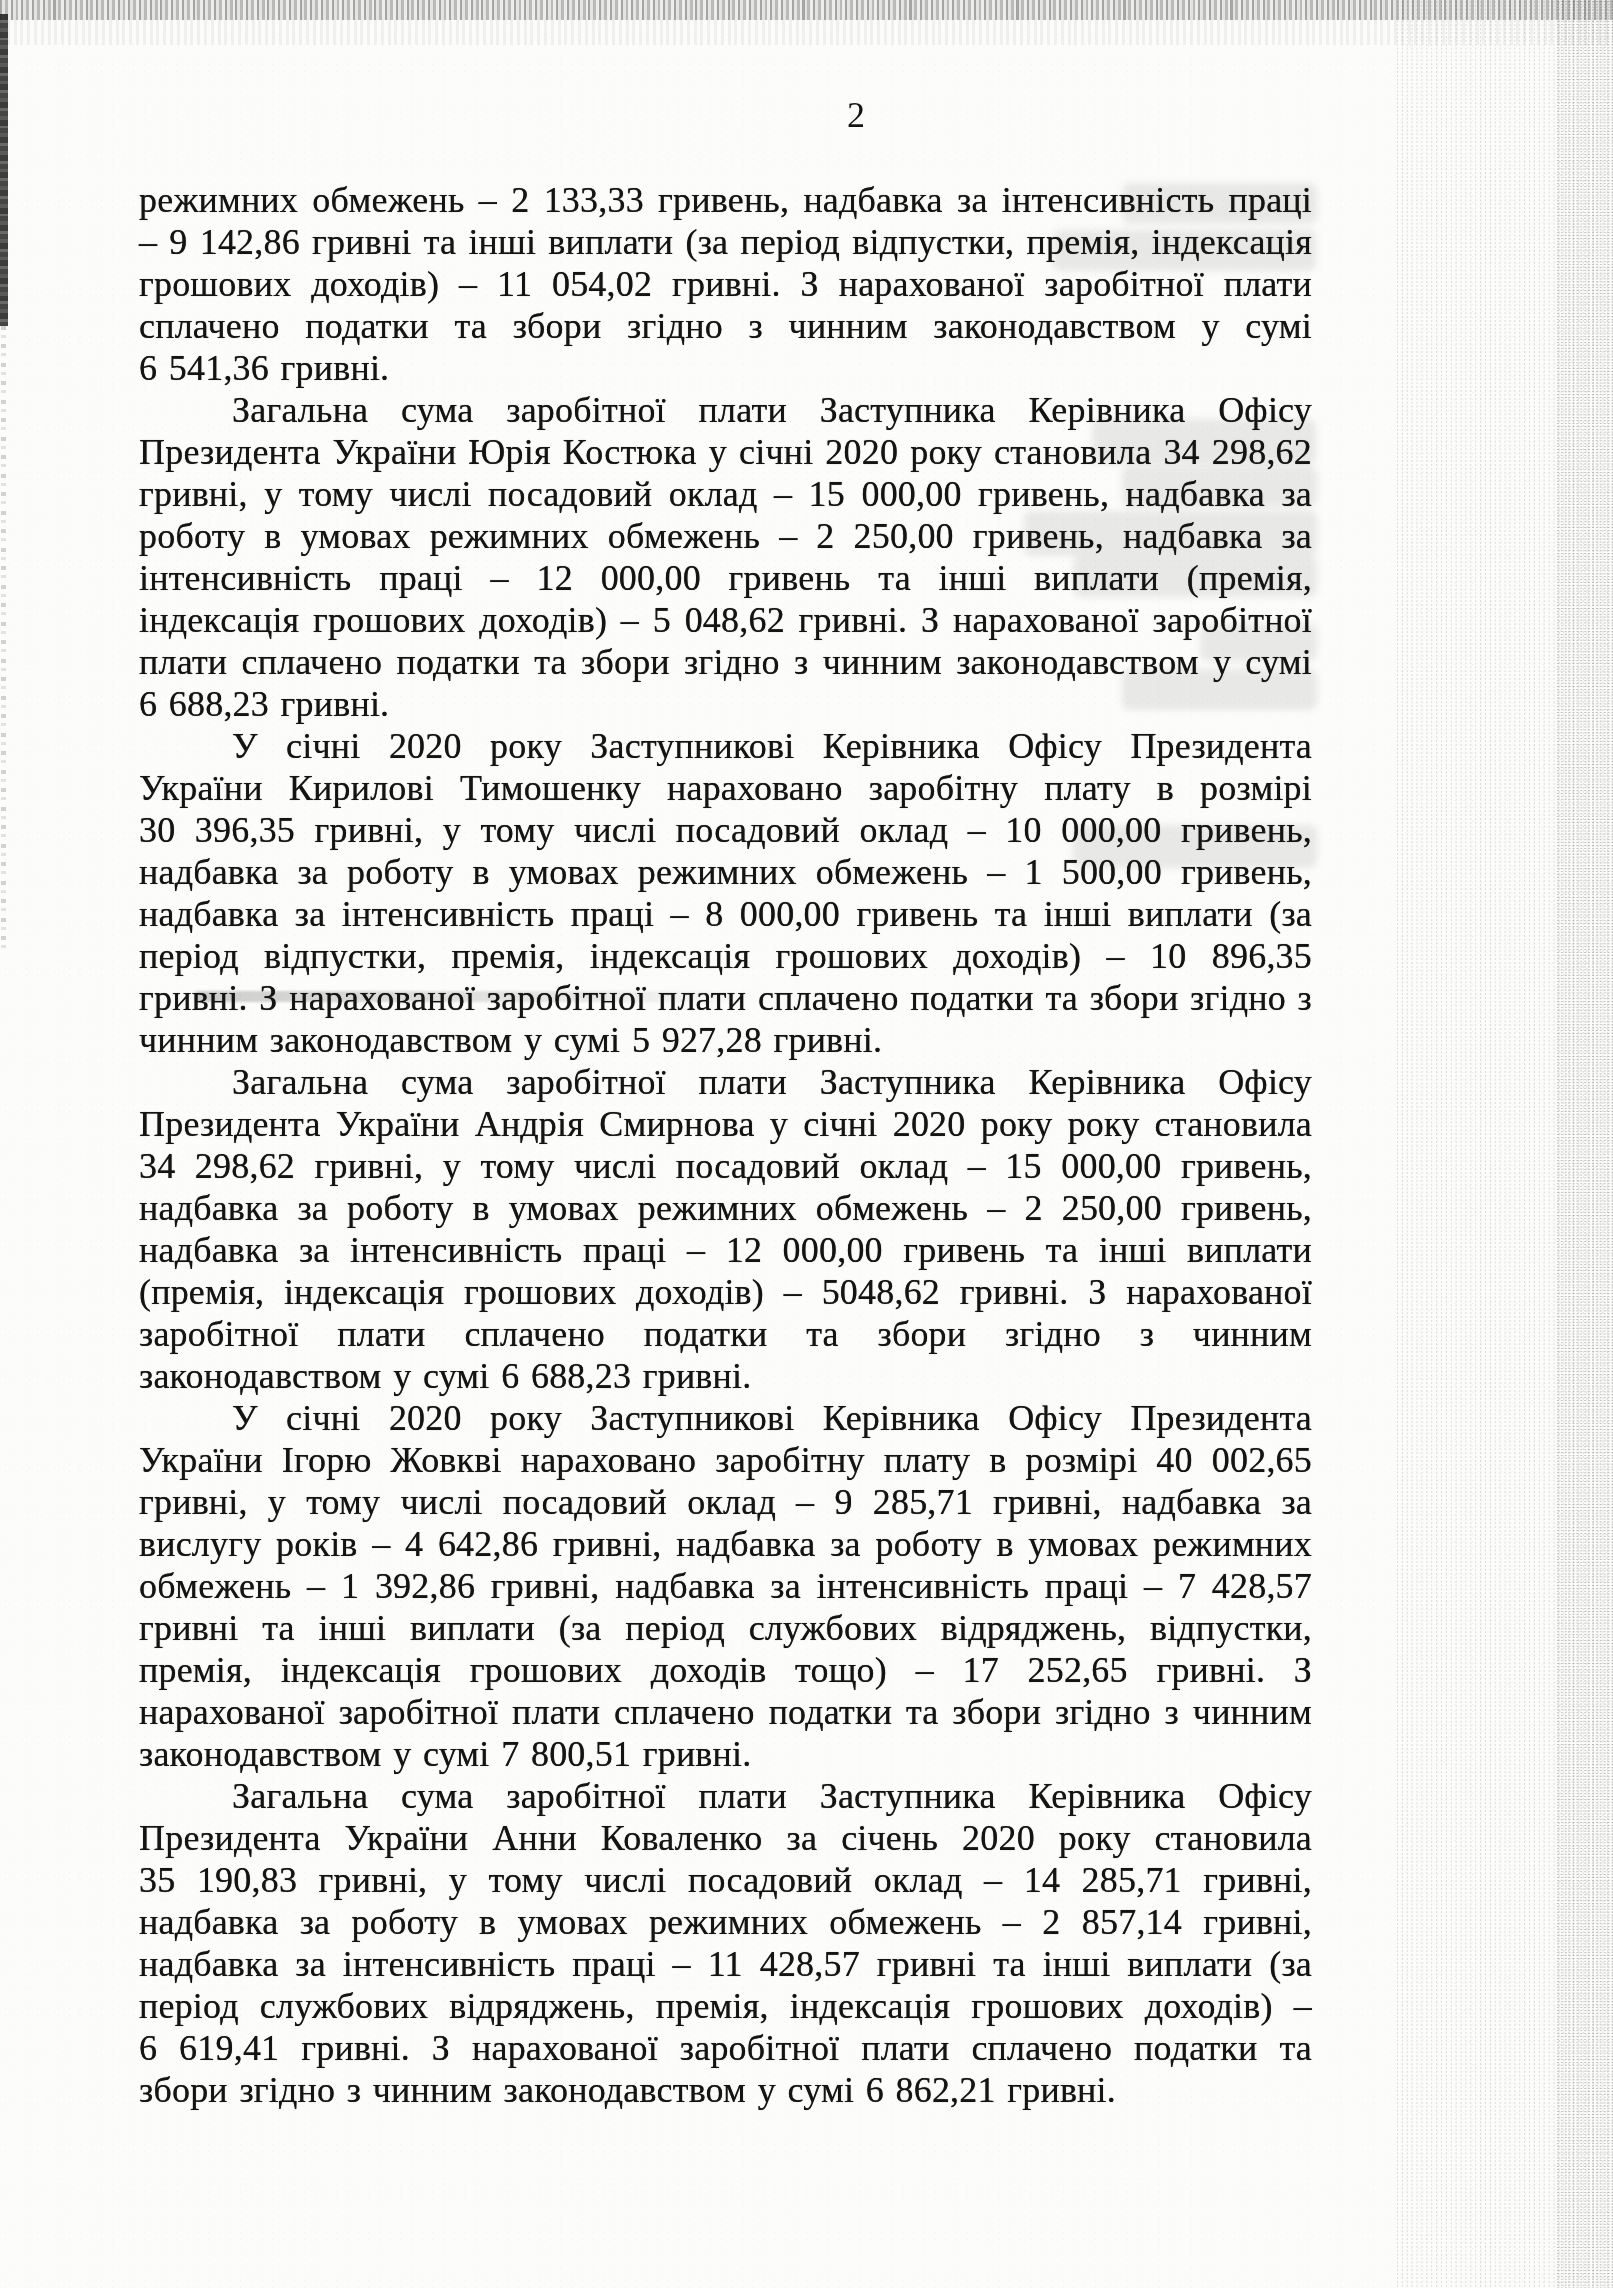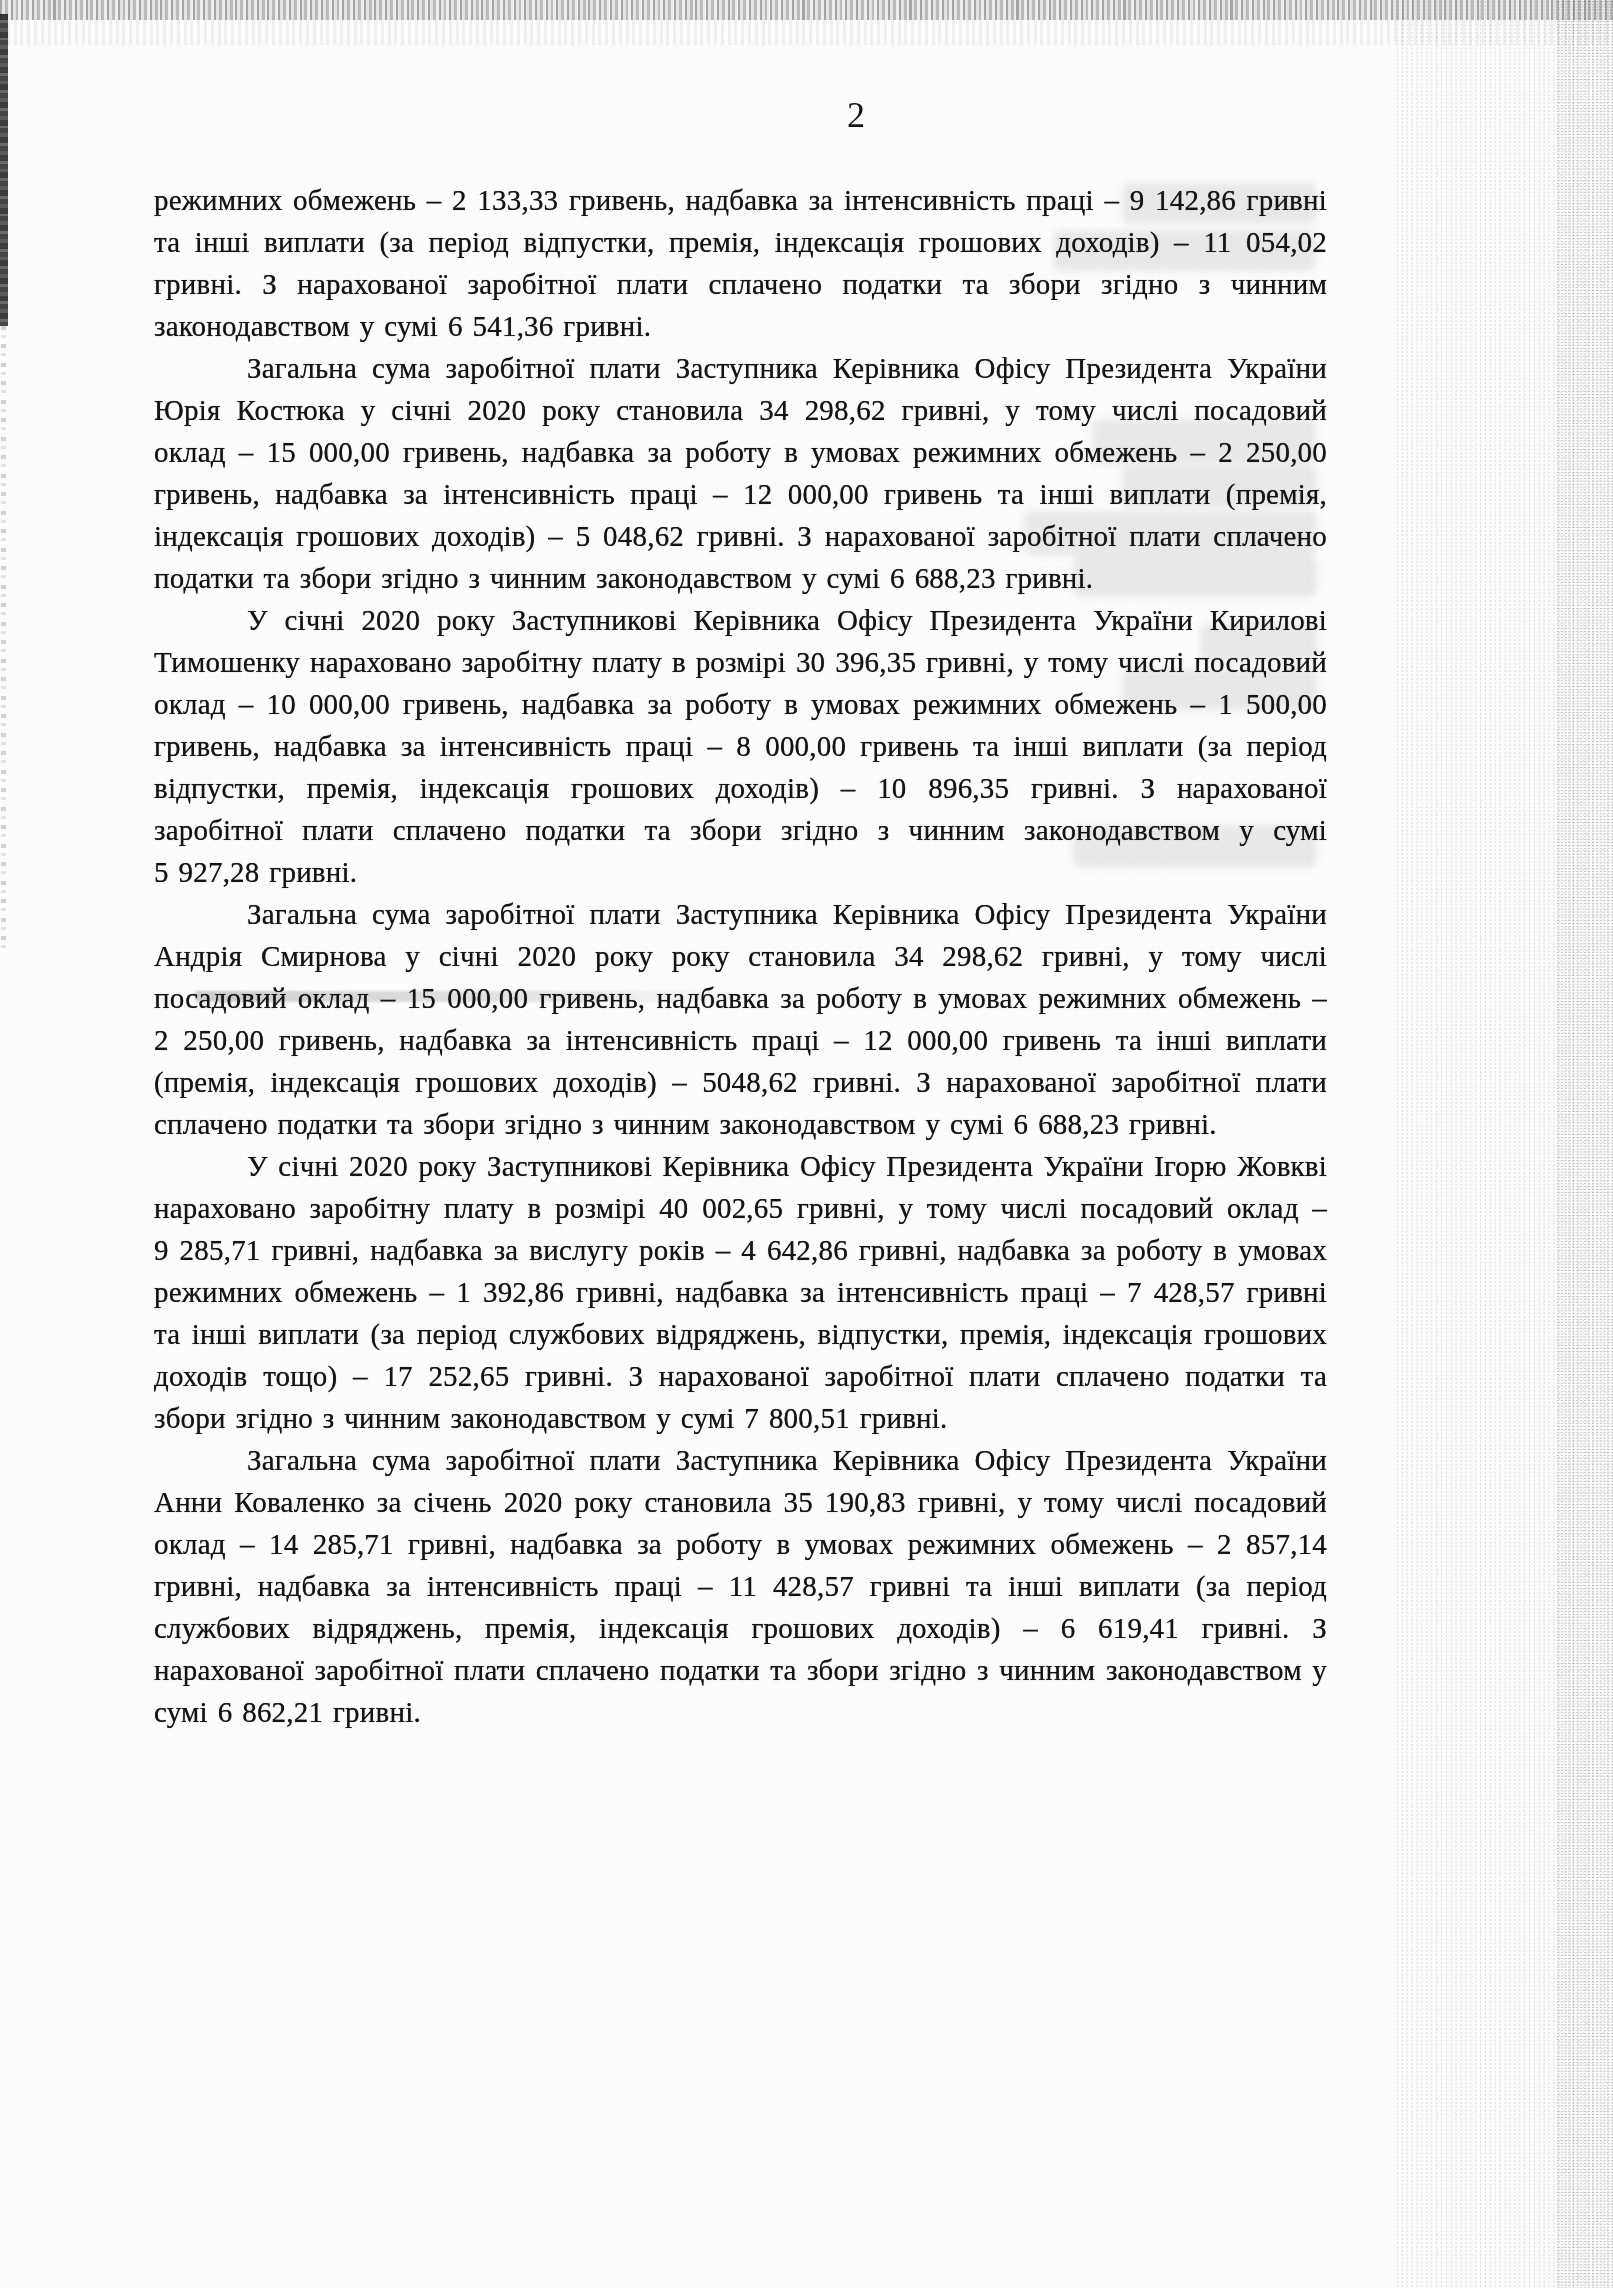--- a/index.html
+++ b/index.html
@@ -101,25 +101,25 @@
   .page-number {
     position: absolute;
     left: 847px;
     top: 96px;
     font-size: 36px;
     line-height: 1.1;
     z-index: 3;
   }
   .text-block {
     position: absolute;
-    left: 154px;
+    left: 139px;
     top: 179px;
     width: 1173px;
     z-index: 3;
-    font-size: 29px;
+    font-size: 36px;
     line-height: 42px;
     letter-spacing: 0.2px;
     word-spacing: 2.4px;
     text-align: justify;
     text-rendering: optimizeLegibility;
   }
   .text-block p {
     margin: 0;
     text-shadow: 0 0 0.7px rgba(10,10,10,0.8);
   }

